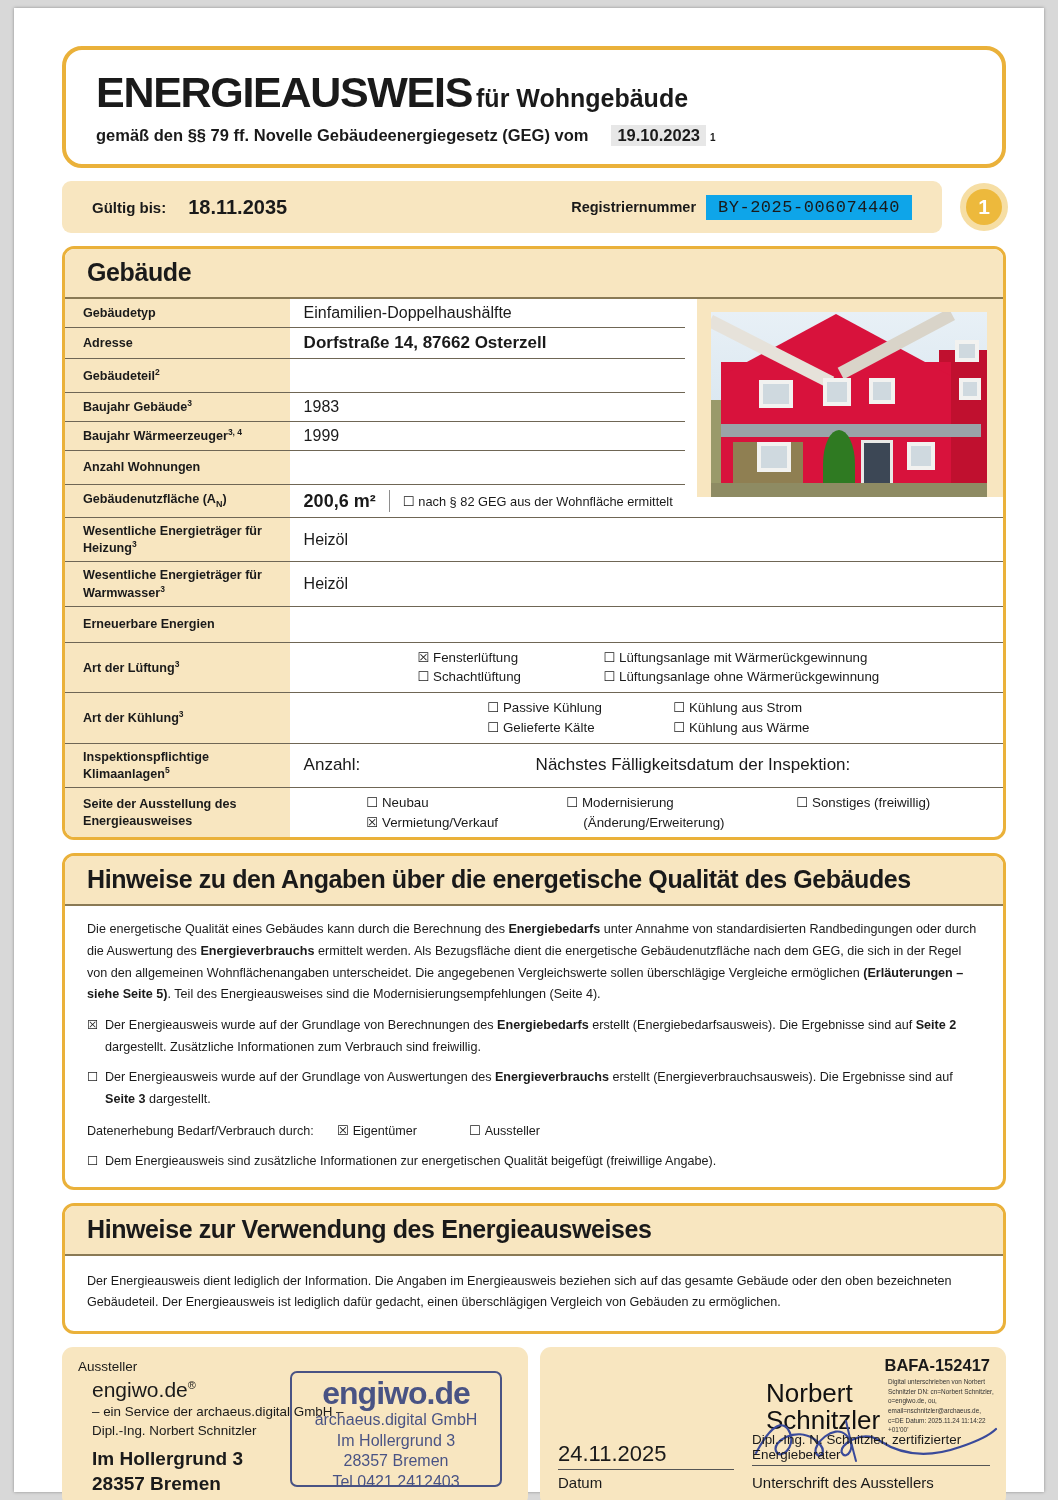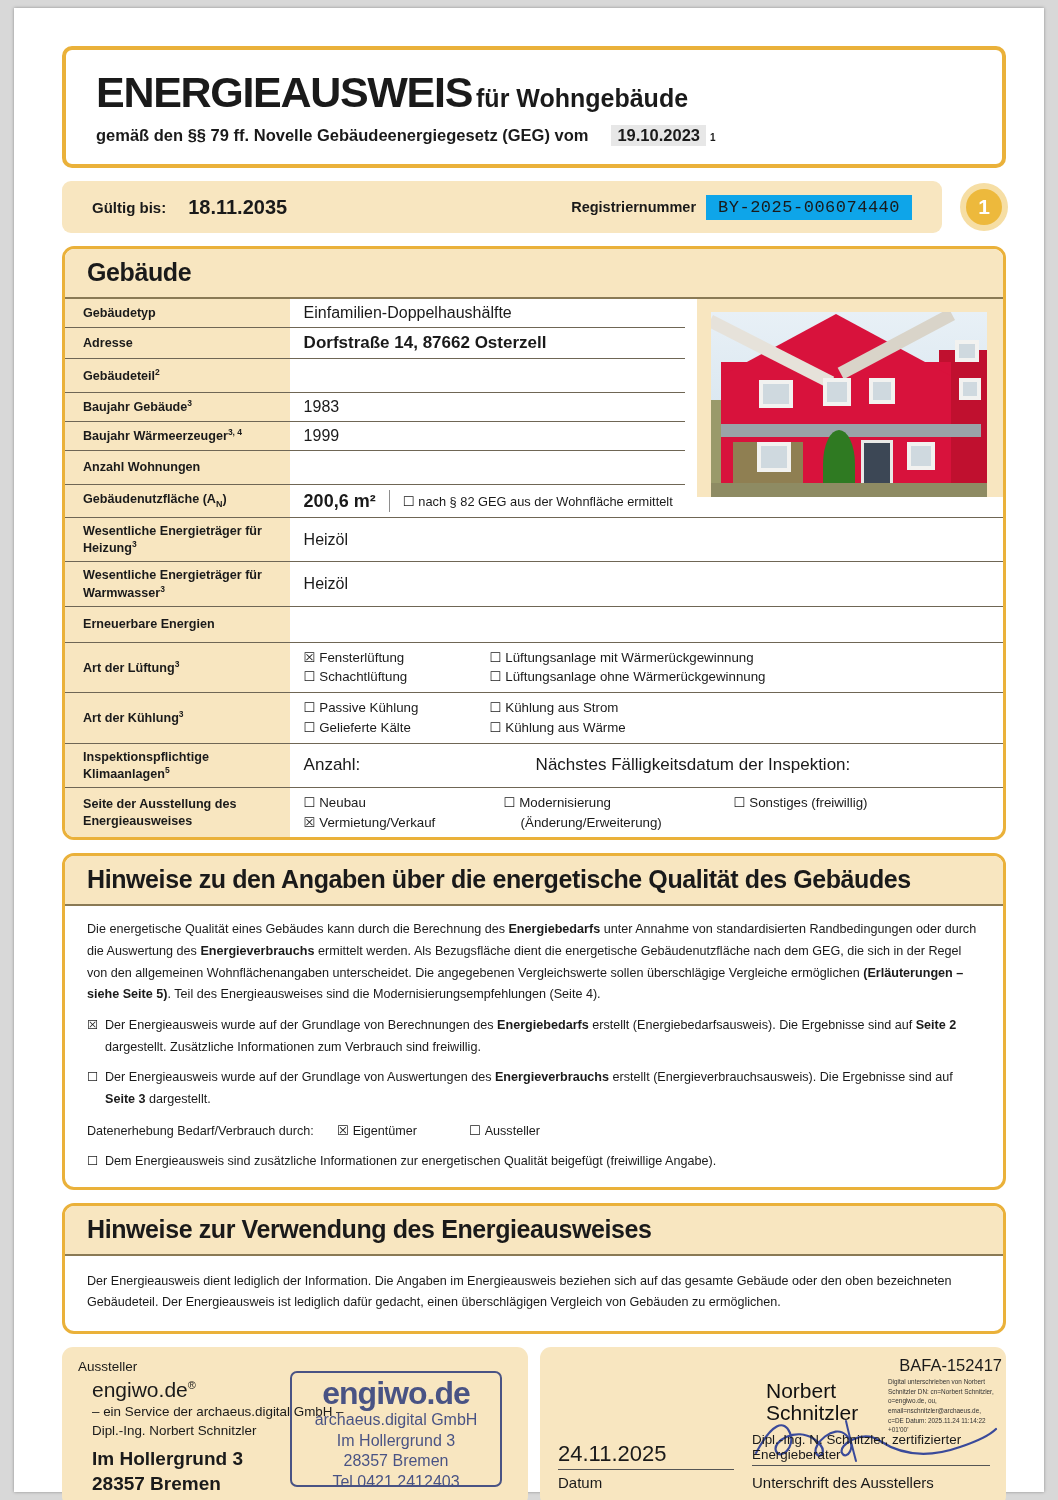--- a/index.html
+++ b/index.html
@@ -15,21 +15,21 @@
     position: absolute; left: 14px; top: 8px;
     width: 1030px; height: 1484px;
     background: #ffffff;
     box-shadow: 0 0 3px rgba(0,0,0,.35);
   }
   .inner { position: absolute; left: 48px; top: 38px; width: 944px; }
 
   
   .titlebox {
     border: 4px solid #eab13a;
-    border-radius: 10px;
+    border-radius: 20px;
     background: #fff;
     padding: 22px 30px 16px 30px;
     height: 122px;
   }
   .t-row1 { display: flex; align-items: baseline; }
   .t-main {
     font-size: 43px; font-weight: 800; letter-spacing: -1.3px;
     font-family: "Liberation Sans", sans-serif;
     line-height: .95;
   }
@@ -147,21 +147,21 @@
   }
   .ph-band { position: absolute; left: 10px; top: 112px; width: 260px; height: 13px; background: #9aa3a8; }
   .ph-right { position: absolute; left: 228px; top: 38px; width: 48px; height: 147px; background: #c0102f; }
   .ph-win { position: absolute; background: #cfd9df; border: 4px solid #f2f2f0; }
   .ph-door { position: absolute; left: 150px; top: 128px; width: 32px; height: 52px; background: #3c4755; border: 3px solid #e9e9e6; }
   .ph-bush { position: absolute; left: 112px; top: 118px; width: 32px; height: 68px; background: #2f7a22; border-radius: 50% 50% 16% 16%; }
   .ph-ground { position: absolute; left: 0; bottom: 0; width: 276px; height: 14px; background: #8e8b63; }
   .ph-shrub { position: absolute; left: 22px; top: 130px; width: 70px; height: 56px; background: #8f7f52; }
 
   
-  .opts { display: flex; font-size: 13.3px; line-height: 1.48; }
+  .opts { display: flex; font-size: 13.3px; line-height: 1.48; justify-content: center; }
   .opt-col { padding-right: 10px; }
   .cb { font-family: "DejaVu Sans", sans-serif; font-size: 13px; margin-right: 4px; }
   .optline { white-space: nowrap; }
   .nutz { display: flex; align-items: center; }
   .nutz .num { font-size: 18px; font-weight: 700; }
   .nutz .sep { border-left: 1.4px solid #8d8d8d; height: 22px; margin: 0 13px; }
   .nutz .txt { font-size: 12.8px; }
   .insp { display: flex; font-size: 17px; gap: 32px; }
   .insp .c1 { width: 200px; }
 
@@ -203,24 +203,24 @@
     position: absolute; left: 228px; top: 24px;
     width: 212px; height: 116px;
     border: 2.5px solid #2b3a7a; border-radius: 7px;
     color: #2b3a7a; text-align: center;
     padding-top: 4px;
     opacity: .85;
   }
   .stamp .s1 { font-size: 32px; font-weight: 800; letter-spacing: -1px; line-height: 1; }
   .stamp .s2 { font-size: 16px; line-height: 1.22; margin-top: 1px; }
 
-  .bafa { position: absolute; right: 4px; top: 9px; font-size: 16.5px; font-weight: 400; }
+  .bafa { position: absolute; right: 16px; top: 9px; font-size: 16.5px; font-weight: 700; }
   .signame {
     position: absolute; left: 226px; top: 33px;
-    font-size: 21px; line-height: 1.04; color: #111; width: 186px;
+    font-size: 26px; line-height: 1.04; color: #111; width: 186px;
   }
   .sigmeta {
     position: absolute; right: 12px; top: 30px; width: 106px;
     font-size: 6.4px; line-height: 1.5; color: #333;
   }
   .scribble {
     position: absolute; left: 210px; top: 62px; width: 250px; height: 60px;
     pointer-events: none;
   }
   .f-datum {

